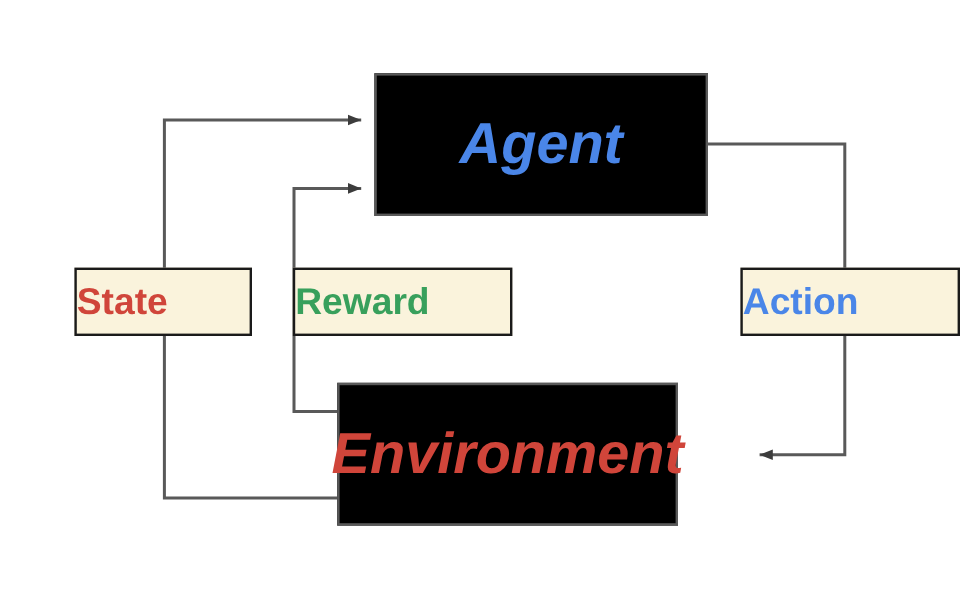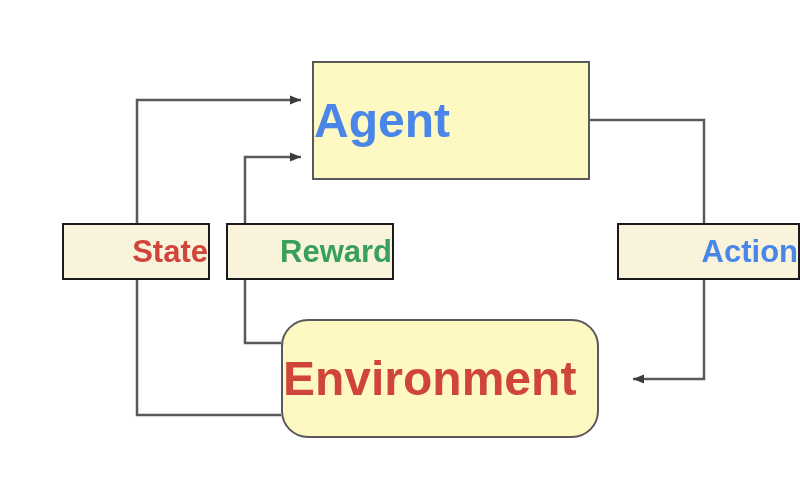--- a/index.html
+++ b/index.html
@@ -22,82 +22,81 @@
     left: 0;
     top: 0;
     width: 800px;
     height: 503px;
   }
   .node-box {
     position: absolute;
     box-sizing: border-box;
     display: flex;
     align-items: center;
-    justify-content: flex-start;
-    background: #fef9c3;
+    justify-content: center;
+    background: #000000;
     border: 2px solid #595959;
     z-index: 2;
+    font-style: italic;
   }
   .node-label {
     font-weight: bold;
     line-height: 1;
     white-space: nowrap;
   }
   #agent-box {
     left: 312px;
     top: 61px;
     width: 278px;
     height: 119px;
   }
   #environment-box {
     left: 281px;
     top: 319px;
-    width: 318px;
+    width: 284px;
     height: 119px;
-    border-radius: 27px;
   }
   #agent-label {
     font-size: 48px;
     color: #4a86e8;
   }
   #environment-label {
     font-size: 48px;
     color: #d0453a;
   }
   .edge-box {
     position: absolute;
     box-sizing: border-box;
     display: flex;
     align-items: center;
-    justify-content: flex-end;
+    justify-content: flex-start;
     background: #faf3dc;
     border: 2px solid #1a1a1a;
     z-index: 3;
   }
   .edge-label {
     font-weight: bold;
     font-size: 31px;
     line-height: 1;
     white-space: nowrap;
   }
   #state-box {
     left: 62px;
     top: 223px;
     width: 148px;
     height: 57px;
   }
   #state-label {
     color: #d0453a;
   }
   #reward-box {
-    left: 226px;
+    left: 244px;
     top: 223px;
-    width: 168px;
+    width: 183px;
     height: 57px;
-    padding-left: 29px;
   }
   #reward-label {
     color: #38a05c;
   }
   #action-box {
     left: 617px;
     top: 223px;
     width: 183px;
     height: 57px;
   }

